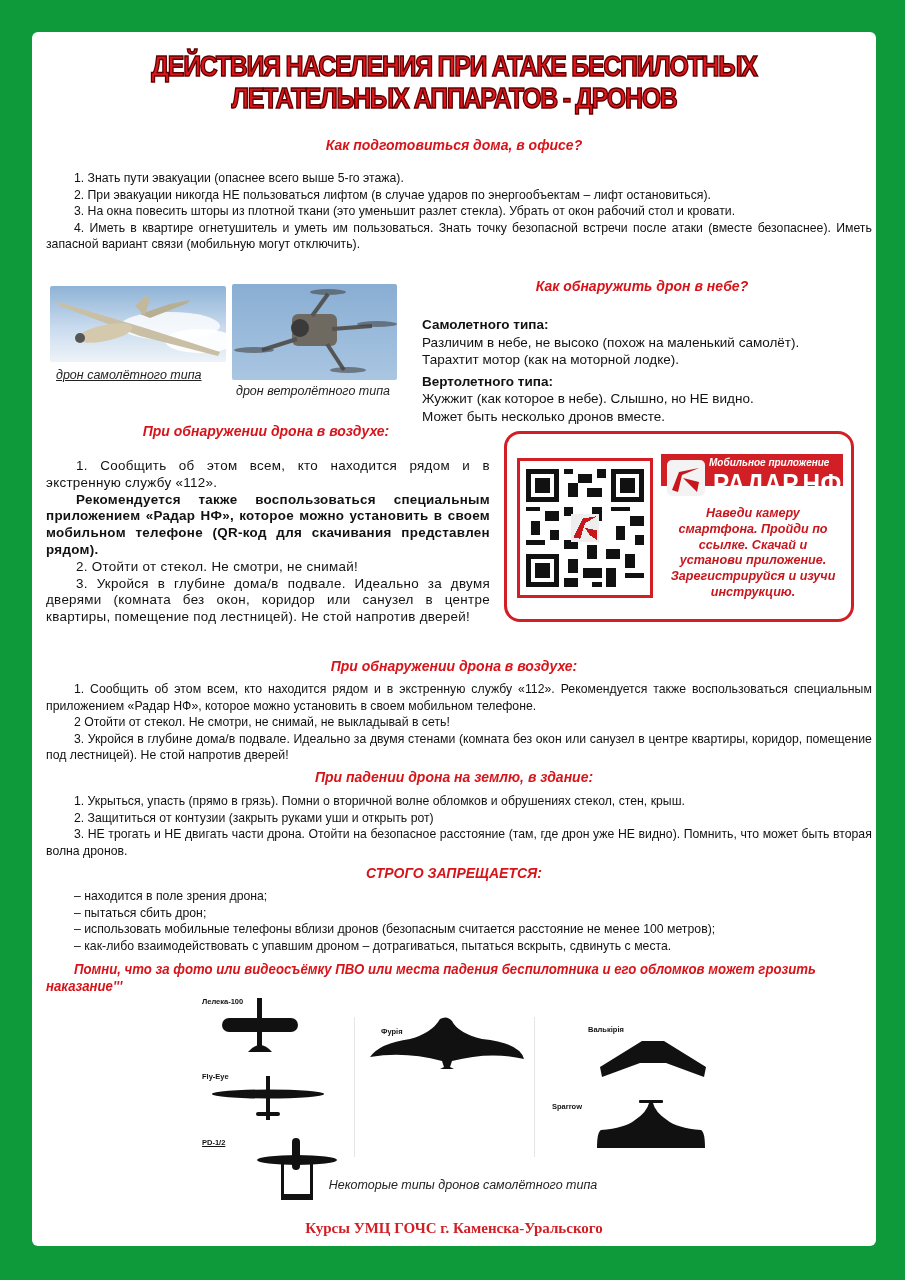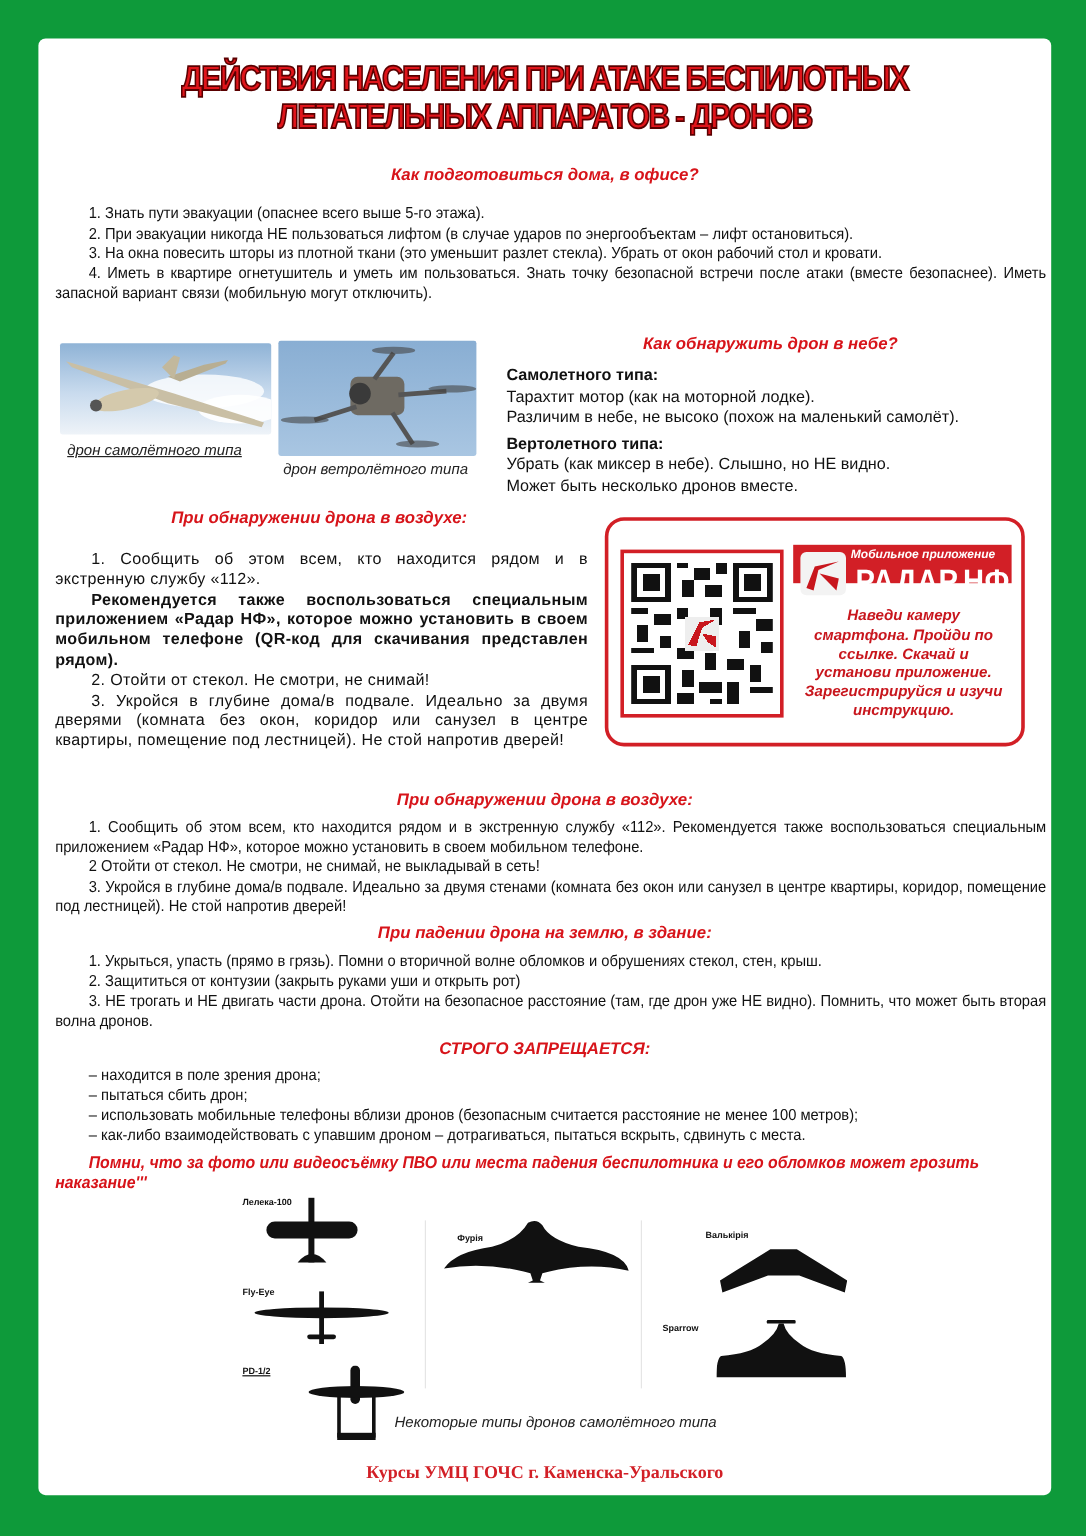--- a/index.html
+++ b/index.html
@@ -19,21 +19,21 @@
   .just { text-align: justify; }
   .ind { text-indent: 30px; }
   .bold { font-weight: bold; }
 
   .photo { position: absolute; border-radius: 2px; overflow: hidden; }
   .photo.plane { left: 18px; top: 254px; width: 176px; height: 76px; background: linear-gradient(180deg,#8fb3d6 0%,#c9dbee 55%,#eef3f8 100%); }
   .photo.quad { left: 200px; top: 252px; width: 165px; height: 96px; background: linear-gradient(180deg,#89aed3 0%,#a9c6e2 100%); }
   .caption { position: absolute; font-style: italic; font-size: 12.5px; color: #222; }
 
   .detect { position: absolute; left: 390px; top: 268px; width: 440px; font-size: 13.5px; line-height: 17.5px; }
-  .detect .sub { font-weight: bold; margin-top: 4px; }
+  .detect .sub { font-weight: bold; margin-top: 16px; }
 
   .radar-box { position: absolute; left: 472px; top: 399px; width: 350px; height: 191px; border: 3px solid #d21f26; border-radius: 16px; background: #fff; }
   .qr-frame { position: absolute; left: 10px; top: 24px; width: 136px; height: 140px; border: 3px solid #d21f26; background: #fff; }
   .qr-frame svg { position: absolute; left: 6px; top: 6px; width: 118px; height: 122px; }
   .radar-banner { position: absolute; left: 154px; top: 20px; width: 182px; height: 32px; background: #d21f26; color: #fff; }
   .radar-banner .logo { position: absolute; left: 6px; top: 6px; width: 38px; height: 36px; background: #f3f3f3; border-radius: 5px; }
   .radar-banner .small { position: absolute; left: 48px; top: 3px; font-size: 10px; font-style: italic; font-weight: bold; white-space: nowrap; }
   .radar-banner .big { position: absolute; left: 52px; top: 15px; font-size: 27px; font-weight: 900; letter-spacing: 0.5px; transform: scaleX(0.9); transform-origin: left top; white-space: nowrap; }
   .radar-instr { position: absolute; left: 160px; top: 72px; width: 172px; text-align: center; color: #c8161d; font-style: italic; font-weight: bold; font-size: 12.6px; line-height: 15.8px; }
 
@@ -85,24 +85,24 @@
       <ellipse cx="145" cy="40" rx="20" ry="3" fill="#444" opacity="0.6"></ellipse>
       <ellipse cx="22" cy="66" rx="20" ry="3" fill="#444" opacity="0.6"></ellipse>
       <ellipse cx="116" cy="86" rx="18" ry="3" fill="#444" opacity="0.6"></ellipse>
     </svg>
   </div>
   <div class="caption" style="left:204px;top:352px;">дрон ветролётного типа</div>
 
   <div class="h-red" style="left:390px;top:246px;width:440px;">Как обнаружить дрон в небе?</div>
   <div class="detect">
     <div class="sub">Самолетного типа:</div>
+    <div>Различим в небе, не высоко (похож на маленький самолёт).</div>
     <div>Тарахтит мотор (как на моторной лодке).</div>
-    <div>Различим в небе, не высоко (похож на маленький самолёт).</div>
     <div class="sub" style="margin-top:4px;">Вертолетного типа:</div>
-    <div>Убрать (как миксер в небе). Слышно, но НЕ видно.</div>
+    <div>Жужжит (как которое в небе). Слышно, но НЕ видно.</div>
     <div>Может быть несколько дронов вместе.</div>
   </div>
 
   <div class="h-red" style="left:14px;top:391px;width:440px;">При обнаружении дрона в воздухе:</div>
   <div class="p just" style="left:14px;top:426px;width:444px;font-size:13.4px;line-height:16.8px;letter-spacing:0.3px;">
     <div class="ind">1. Сообщить об этом всем, кто находится рядом и в экстренную службу «112».</div>
     <div class="ind bold">Рекомендуется также воспользоваться специальным приложением «Радар НФ», которое можно установить в своем мобильном телефоне (QR-код для скачивания представлен рядом).</div>
     <div class="ind">2.  Отойти от стекол. Не смотри, не снимай!</div>
     <div class="ind">3. Укройся в глубине дома/в подвале. Идеально за двумя дверями (комната без окон, коридор или санузел в центре квартиры, помещение под лестницей). Не стой напротив дверей!</div>
   </div>

